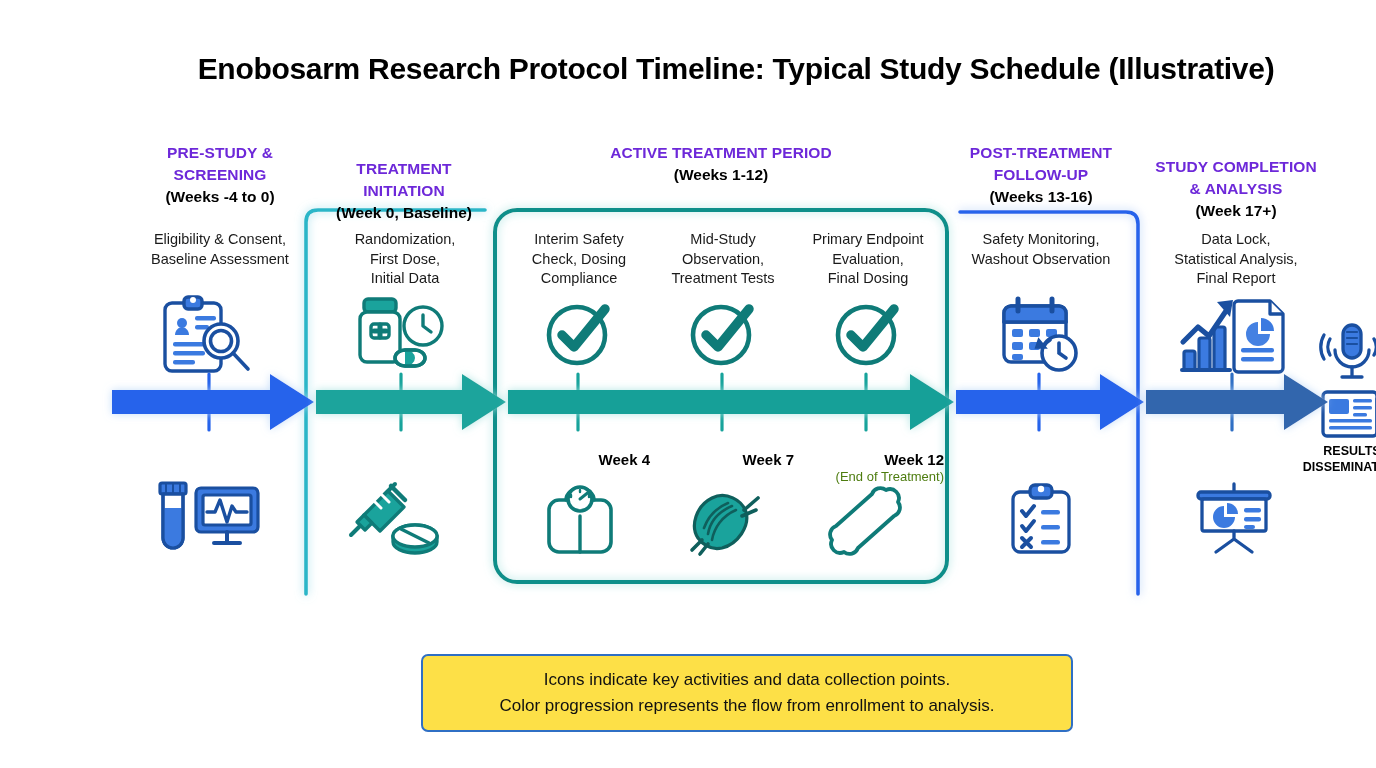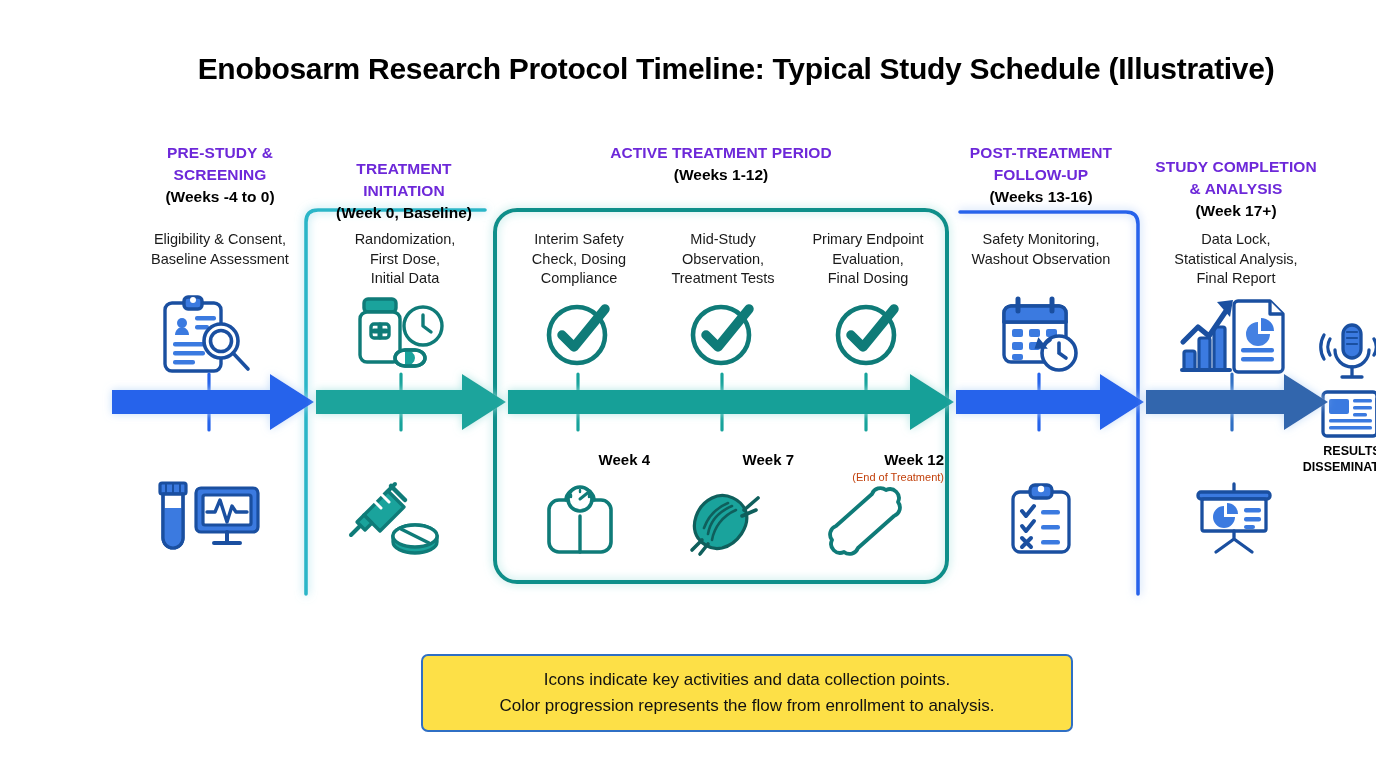--- a/index.html
+++ b/index.html
@@ -30,21 +30,21 @@
     font-size:15.5px;font-weight:bold;line-height:22px;color:#000000;
   }
   .phase-desc{
     position:absolute;text-align:center;
     font-size:14.5px;line-height:19.5px;color:#1a1a1a;font-weight:400;
   }
 
   
   .wk{position:absolute;text-align:right;}
   .wk-main{font-size:15px;font-weight:bold;color:#000;line-height:19px;}
-  .wk-sub{font-size:11px;color:#c2410c;line-height:16px;}
+  .wk-sub{font-size:13px;color:#4d7c0f;line-height:16px;}
 
   
   .rd-label{
     position:absolute;text-align:center;font-size:12.5px;
     font-weight:bold;line-height:15.5px;color:#000;
   }
 
   
   .note{
     position:absolute;left:373px;top:654px;width:652px;height:78px;

